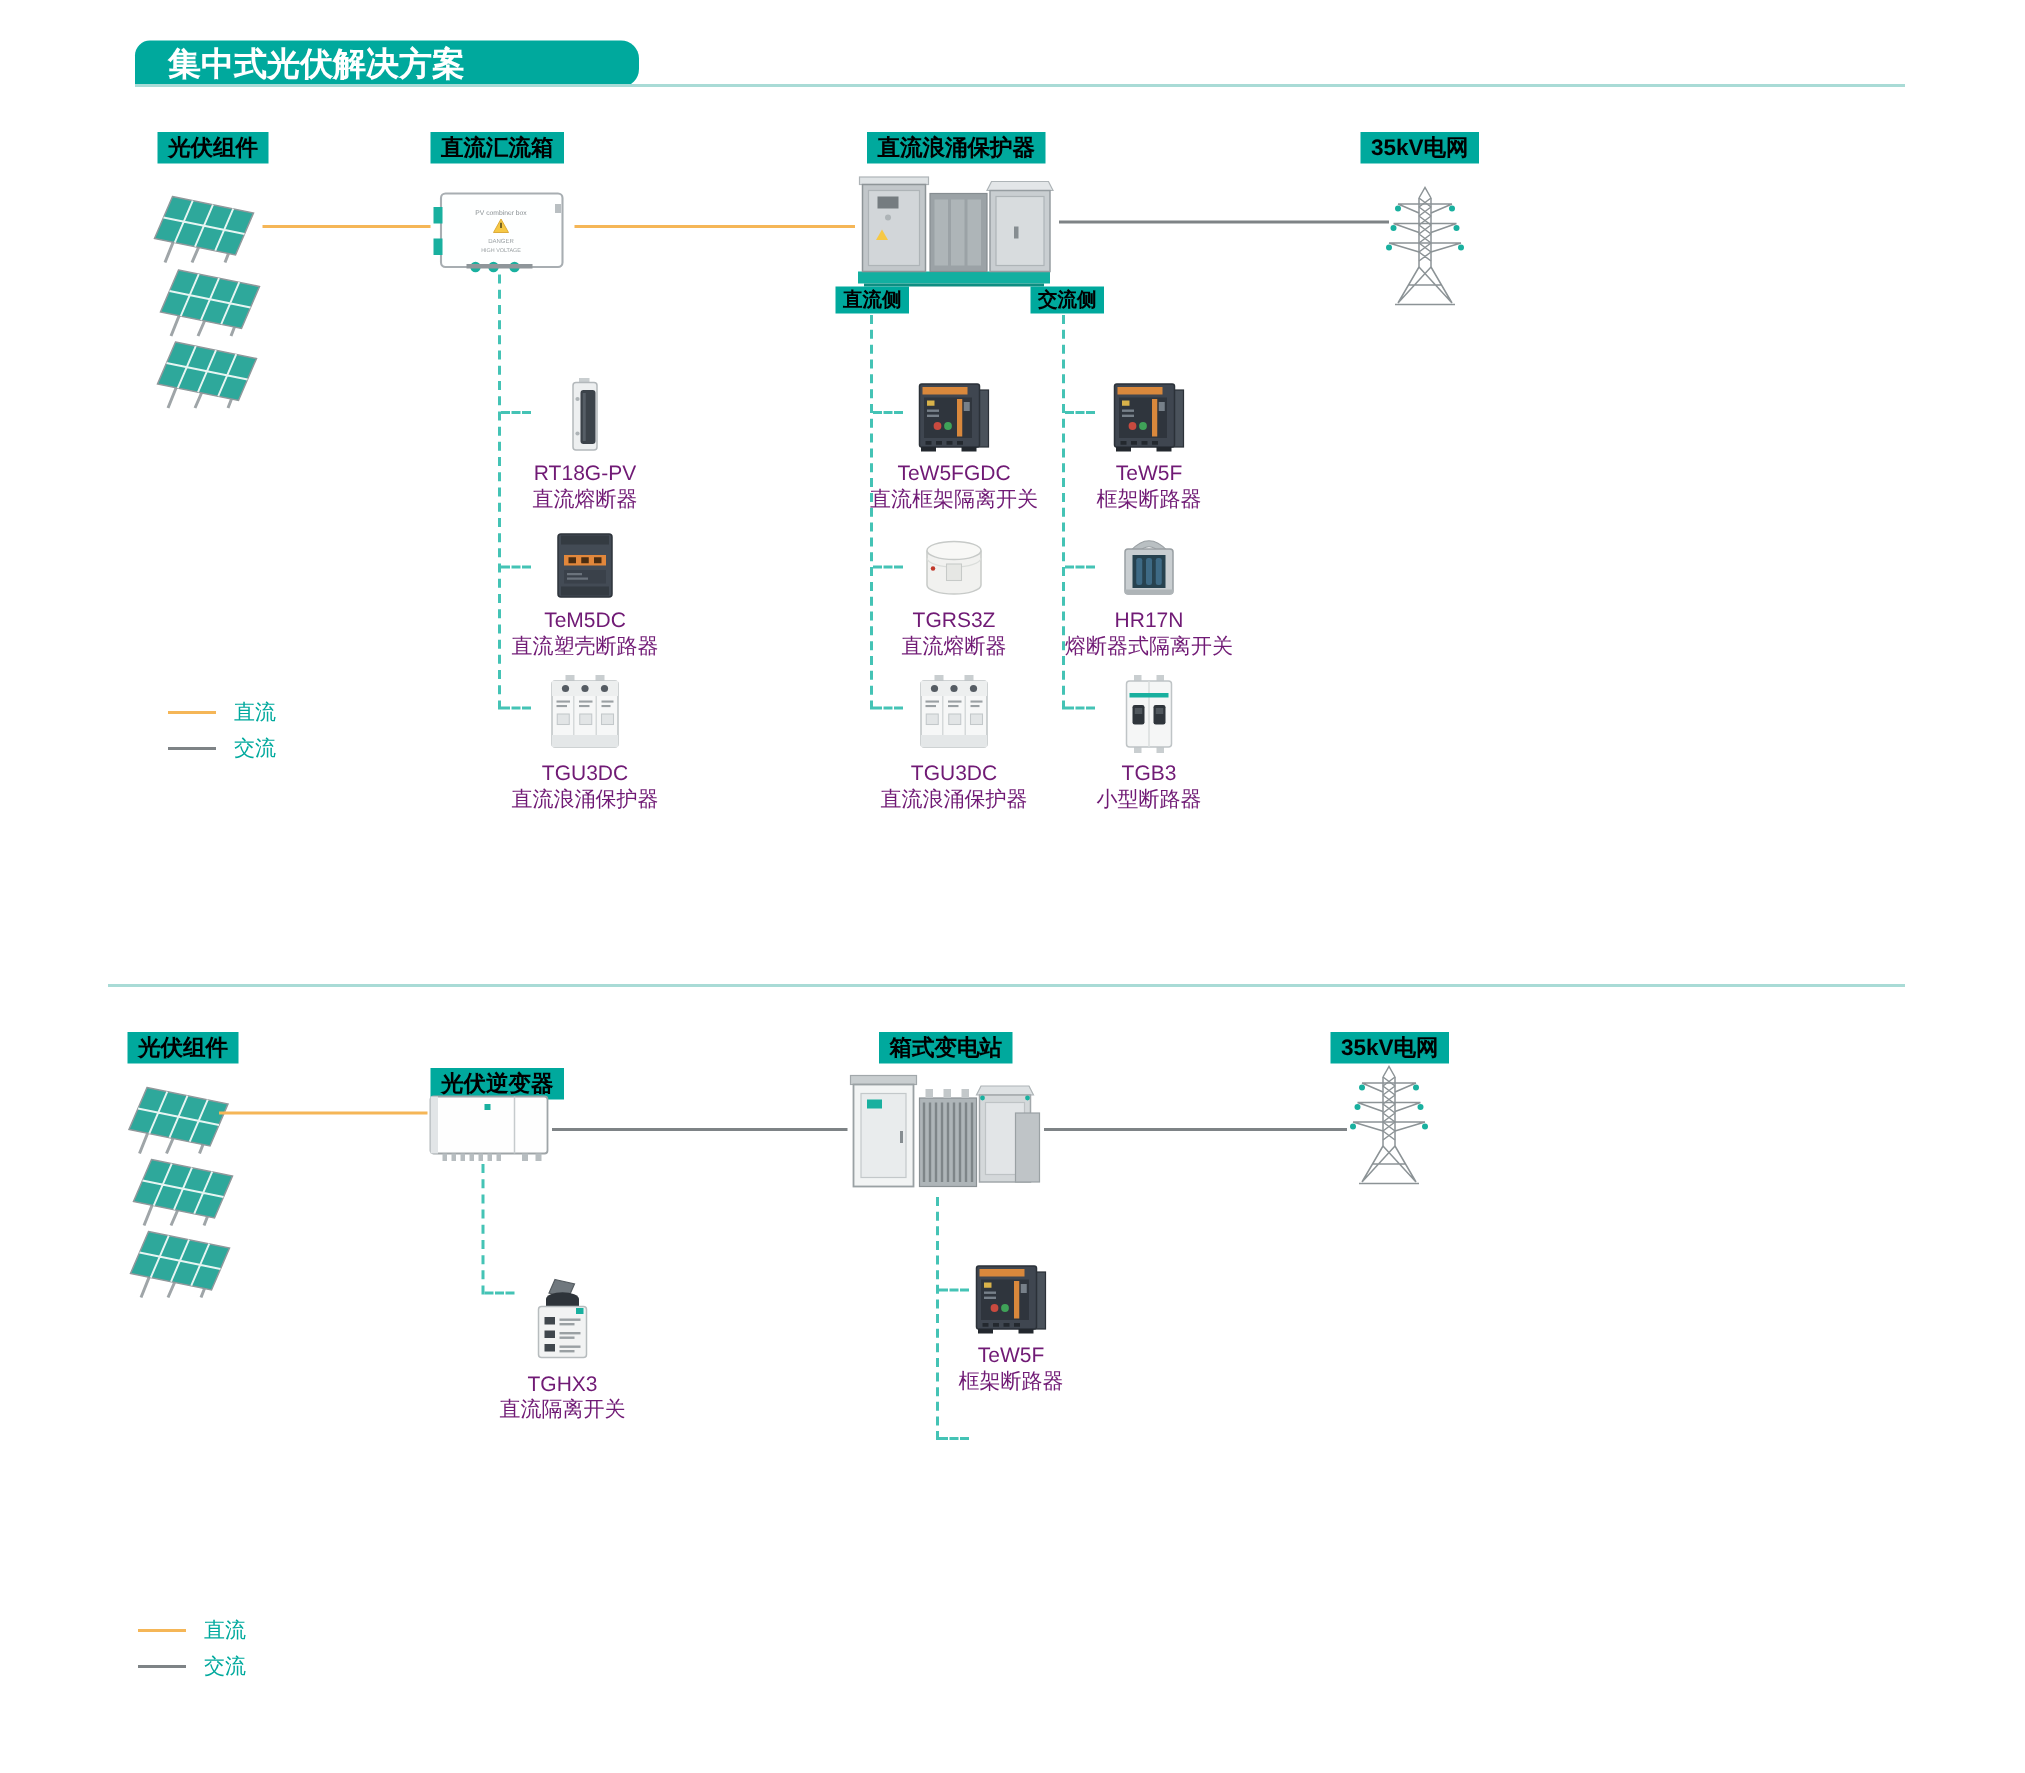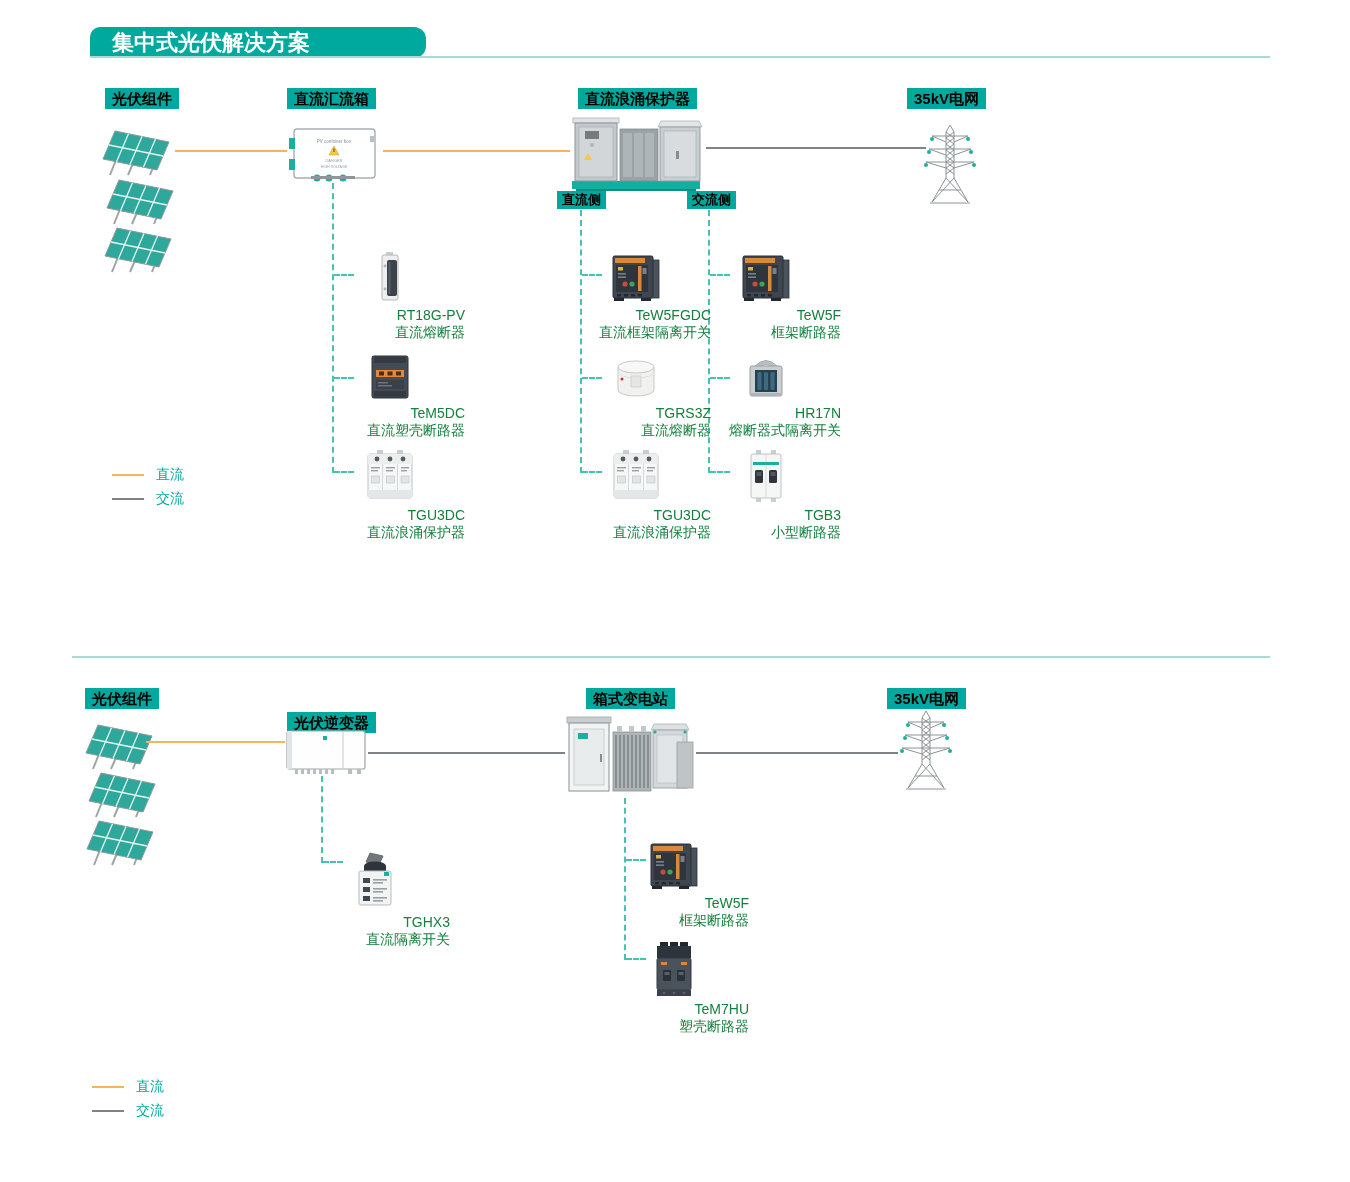--- a/index.html
+++ b/index.html
@@ -17,21 +17,21 @@
 
   .hline{position:absolute;height:2px;}
   .hline.dc{background:#F5B657;}
   .hline.ac{background:#7E8386;}
 
   .dash-v{position:absolute;width:0;border-left:2px dashed #44C3B5;}
   .dash-h{position:absolute;height:0;border-top:2px dashed #44C3B5;}
 
   .illus{position:absolute;}
 
-  .device{position:absolute;width:150px;text-align:right;color:#15803d;font-size:14px;line-height:17px;}
+  .device{position:absolute;width:150px;text-align:center;color:#701a75;font-size:14px;line-height:17px;}
   .device .img-box{display:flex;align-items:flex-end;justify-content:center;margin-bottom:5px;}
   .h52{height:52px;}.h48{height:48px;}.h54{height:54px;}.h62{height:62px;}.h50{height:50px;}.h58{height:58px;}
 
   .legend{position:absolute;font-size:14px;color:#00A99D;}
   .legend-row{display:flex;align-items:center;height:24px;}
   .legend-line{display:inline-block;width:32px;height:2px;margin-right:12px;}
   .legend-line.dc{background:#F5B657;}
   .legend-line.ac{background:#7E8386;}
 </style>
 </head>
@@ -484,29 +484,20 @@
   </div>
   <div class="device" style="left:599px;top:840px;">
     <div class="img-box h50">
         <svg width="50" height="48">
           <use href="#sym-acb"></use>
         </svg>
       </div>
     <div>TeW5F</div>
     <div>框架断路器</div>
   </div>
-  <div class="device" style="left:599px;top:938px;">
-    <div class="img-box h58">
-        <svg width="42" height="54">
-          <use href="#sym-mccb7"></use>
-        </svg>
-      </div>
-    <div>TeM7HU</div>
-    <div>塑壳断路器</div>
-  </div>
 
   <div class="legend" style="left:92px;top:1075px;">
     <div class="legend-row">
       <span class="legend-line dc"></span>
       <span>直流</span>
     </div>
     <div class="legend-row">
       <span class="legend-line ac"></span>
       <span>交流</span>
     </div>

